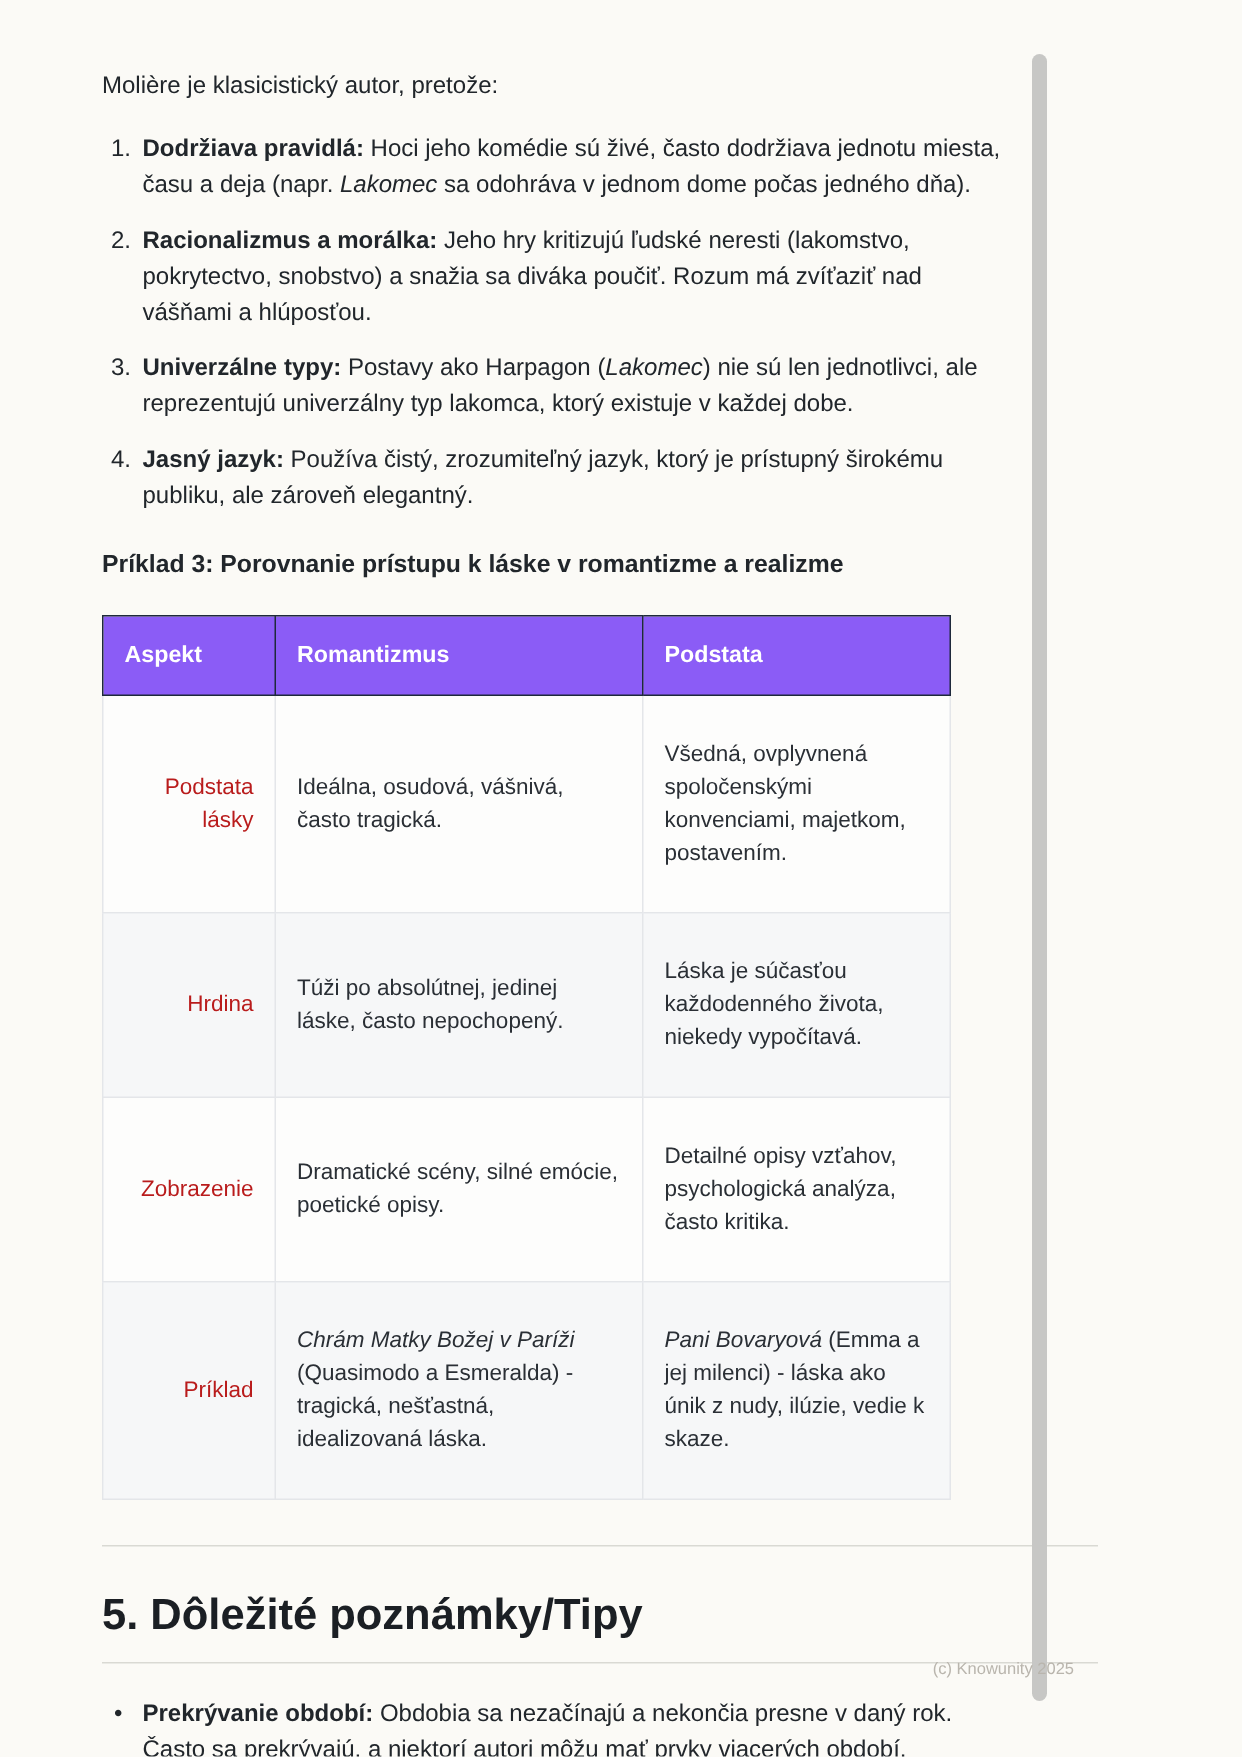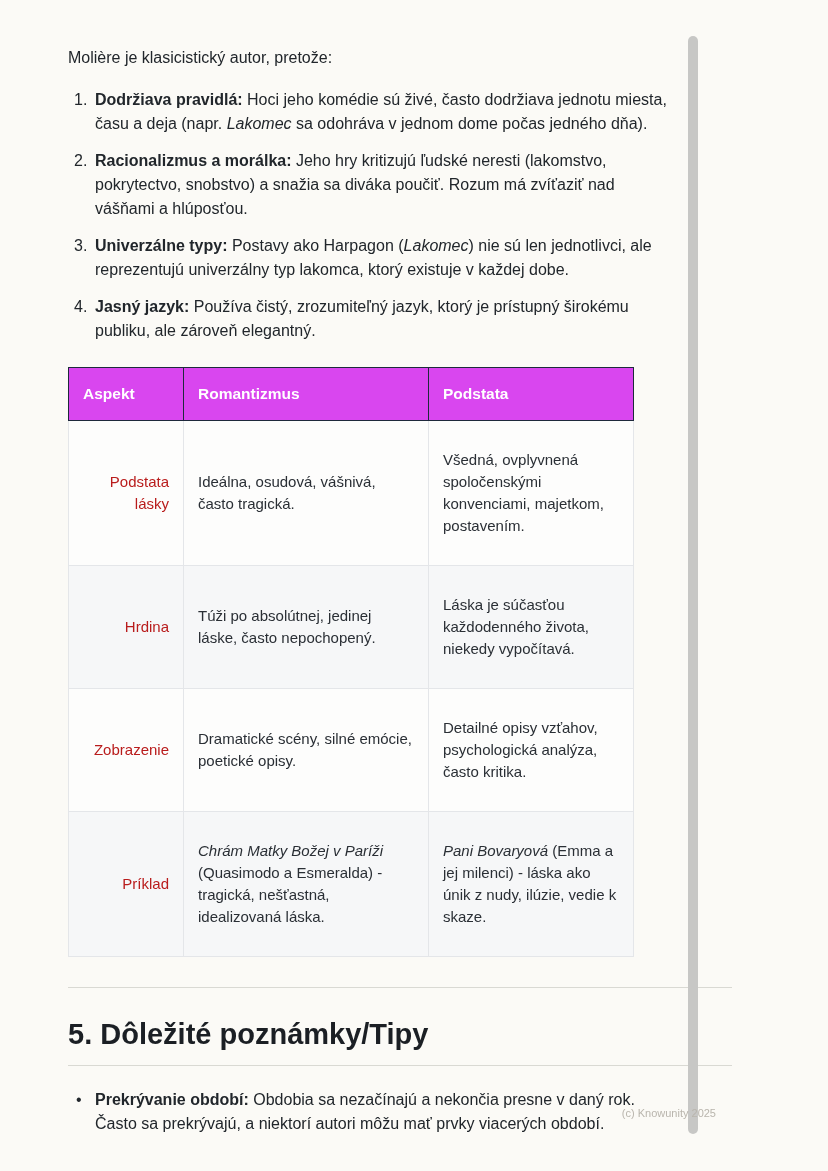--- a/index.html
+++ b/index.html
@@ -51,21 +51,21 @@
     border-collapse: collapse;
     table-layout: fixed;
     width: 565px;
     background: #fdfdfc;
     font-size: 15px;
   }
   table.compare col.c1 { width: 115px; }
   table.compare col.c2 { width: 245px; }
   table.compare col.c3 { width: 205px; }
   table.compare th {
-    background: #d946ef;
+    background: #8b5cf6;
     color: #ffffff;
     font-weight: 700;
     text-align: left;
     padding: 17px 14px;
     font-size: 15.5px;
     border: 1px solid #1e293b;
   }
   table.compare td {
     border: 1px solid #e4e6e9;
     padding: 28px 14px;
@@ -133,20 +133,21 @@
 
   <p class="intro">Molière je klasicistický autor, pretože:</p>
 
   <ol class="numbered">
     <li><span class="seg-b">Dodržiava pravidlá:</span><span> Hoci jeho komédie sú živé, často dodržiava jednotu miesta, času a deja (napr. </span><span class="seg-i">Lakomec</span><span> sa odohráva v jednom dome počas jedného dňa).</span></li>
     <li><span class="seg-b">Racionalizmus a morálka:</span><span> Jeho hry kritizujú ľudské neresti (lakomstvo, pokrytectvo, snobstvo) a snažia sa diváka poučiť. Rozum má zvíťaziť nad vášňami a hlúposťou.</span></li>
     <li><span class="seg-b">Univerzálne typy:</span><span> Postavy ako Harpagon (</span><span class="seg-i">Lakomec</span><span>) nie sú len jednotlivci, ale reprezentujú univerzálny typ lakomca, ktorý existuje v každej dobe.</span></li>
     <li><span class="seg-b">Jasný jazyk:</span><span> Používa čistý, zrozumiteľný jazyk, ktorý je prístupný širokému publiku, ale zároveň elegantný.</span></li>
   </ol>
 
+  <p class="example-heading">Príklad 3: Porovnanie prístupu k láske v romantizme a realizme</p>
 
   <table class="compare">
     <colgroup>
         <col class="c1">
         <col class="c2">
         <col class="c3">
       </colgroup>
     <thead>
       <tr>
         <th>Aspekt</th>

